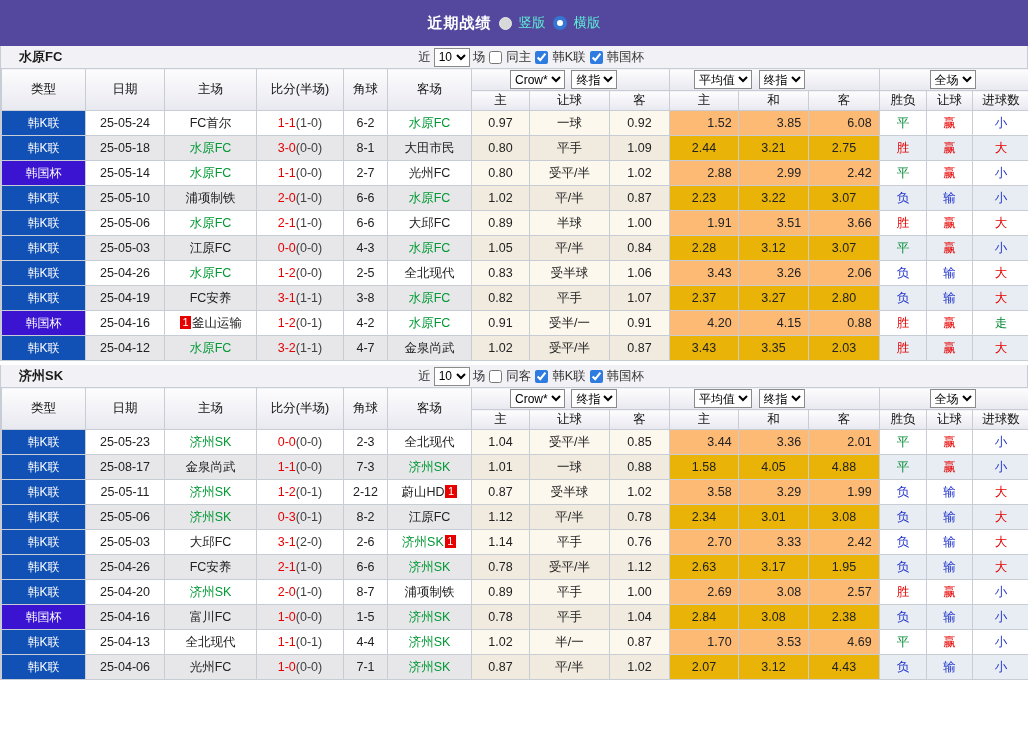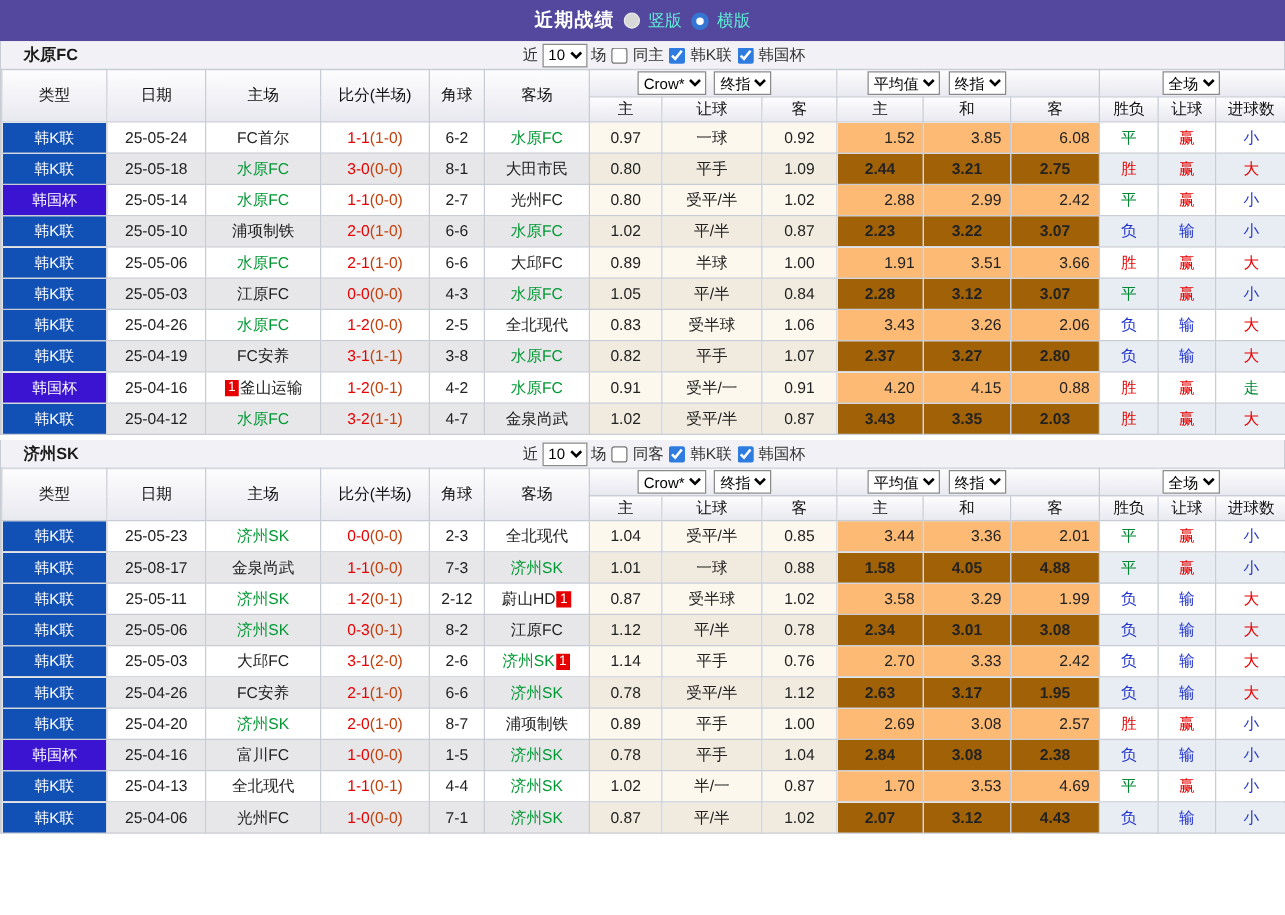--- a/index.html
+++ b/index.html
@@ -7,21 +7,21 @@
     --green:#009933; --red:#e60000; --blue:#2233cc; --drawgreen:#008833;
   }
   *{box-sizing:border-box;}
   html,body{margin:0;padding:0;}
   body{
     width:1028px;height:732px;overflow:hidden;background:#fff;
     font-family:"Liberation Sans","DejaVu Sans",sans-serif;color:#222;
   }
   
   .topbar{
-    height:33px;background:var(--topbar);display:flex;align-items:center;
+    height:46px;background:var(--topbar);display:flex;align-items:center;
     justify-content:center;gap:7px;
   }
   .topbar-title{color:#fff;font-size:15px;font-weight:bold;letter-spacing:1px;}
   .radio{display:inline-block;border-radius:50%;}
   .radio-dot{width:13px;height:13px;background:#d8d8d8;border:1px solid #e9e9e9;}
   .radio-ring{width:14px;height:14px;background:#fff;border:4px solid #3576d2;}
   .radio-label{color:#5eead4;font-size:13.5px;}
   
   .team-block{border-left:1px solid #c8ccd4;border-right:1px solid #c8ccd4;}
   .team-block + .team-block{margin-top:4px;}
@@ -45,28 +45,28 @@
   thead th.g1{padding-left:38px;}
   thead th.g2{padding-left:24px;}
   thead th.g3{text-align:center;padding-left:0;}
   thead select{font-size:12px;height:19px;border:1px solid #8a8a8a;background:#fff;margin-right:3px;}
   tbody td{height:25px;font-size:12.5px;}
   tbody tr.odd td{background:#ffffff;}
   tbody tr.even td{background:#e7e7ea;}
   tbody tr.odd td.cream{background:#fdf8ee;}
   tbody tr.even td.cream{background:#f1ebdf;}
   tbody tr.odd td.lblue{background:#fdba74;padding-left:32px;}
-  tbody tr.even td.lblue{background:#a16207;font-weight:bold;}
+  tbody tr.even td.lblue{background:#eab308;}
   tbody tr.odd td.res{background:#ffffff;}
   tbody tr.even td.res{background:#e7edf2;}
   tbody td.type{background:var(--league)!important;color:#fff;font-size:12px;}
   tbody td.type.cup{background:var(--cup)!important;}
   .tname.hl{color:var(--green);}
   .score-main{color:var(--red);}
-  .score-half{color:#c2410c;}
+  .score-half{color:#404040;}
   .badge{
     display:inline-block;background:var(--red);color:#fff;font-size:11px;
     line-height:13px;padding:0 2.5px;margin:0 1px;vertical-align:1px;
   }
   td.r-red{color:var(--red);}
   td.r-green{color:var(--drawgreen);}
   td.r-blue{color:var(--blue);}
   
   .summary{
     height:24px;line-height:24px;text-align:center;font-size:12.5px;color:#333;

